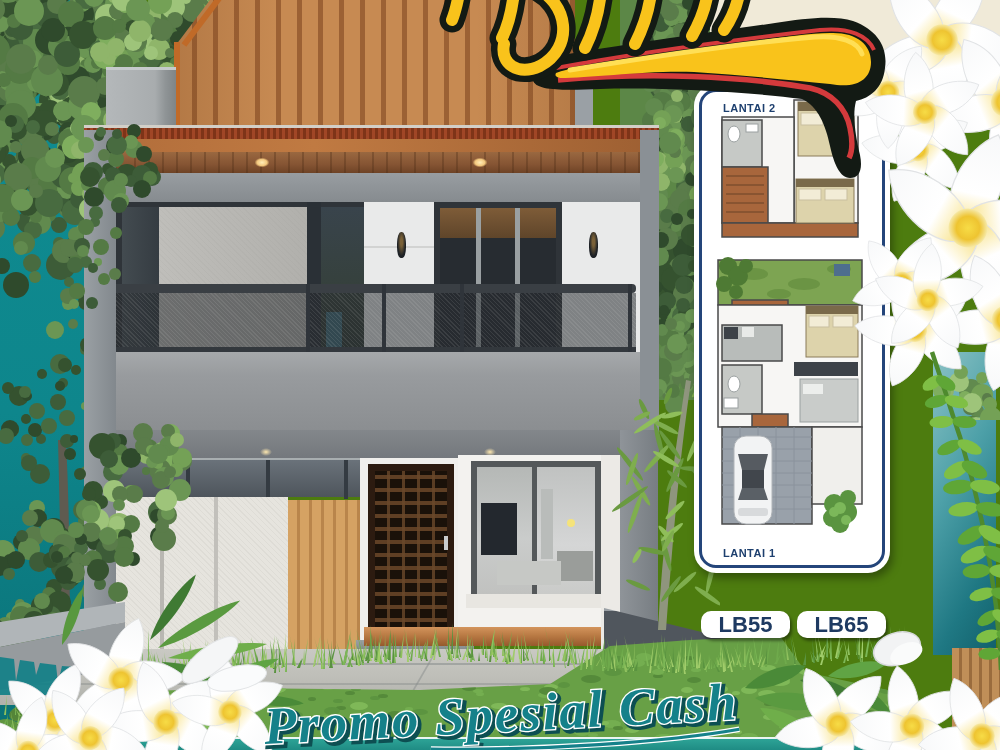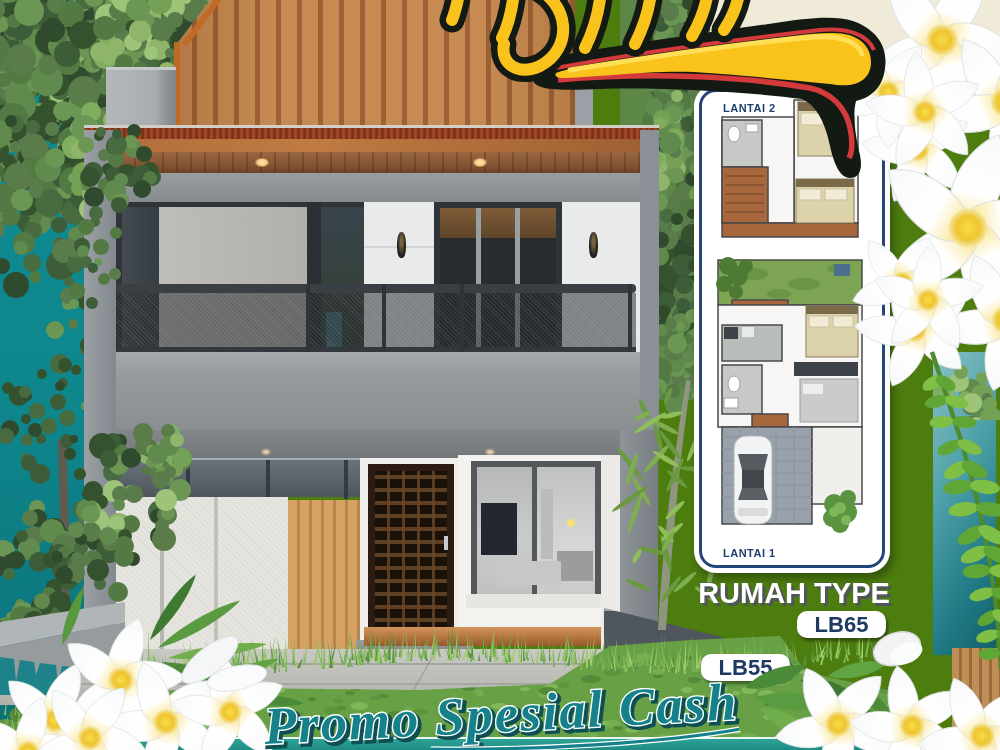--- a/index.html
+++ b/index.html
@@ -2342,22 +2342,21 @@
         </g>
       <g fill="#7cb85a">
           <circle cx="146" cy="424" r="6"></circle>
           <circle cx="152" cy="436" r="5"></circle>
           <circle cx="140" cy="428" r="5"></circle>
         </g>
       <text x="29" y="473" font-size="11" font-weight="bold" fill="#1d3f6e" letter-spacing="0.5">LANTAI 1</text>
     </svg>
   </div>
 
-  <div class="abs" style="left:660px;top:577px;width:268px;height:30px;color:#fff;font-weight:bold;font-size:29px;letter-spacing:0px;text-shadow:3px 3px 0 #50555a, -1px -1px 0 rgba(80,85,90,0.4);text-align:center;white-space:nowrap;">RUMAH TYPE</div>
-  <div class="abs pill" style="left:701px;top:611px;width:89px;height:27px;margin-top:43px;">LB55</div>
+  <div class="abs pill" style="left:701px;top:611px;width:89px;height:27px;">LB55</div>
   <div class="abs pill" style="left:797px;top:611px;width:89px;height:27px;">LB65</div>
 
   <div class="abs" id="banner" style="left:112px;top:737px;width:776px;height:30px;background:linear-gradient(180deg,#2da396 0%,#18807b 55%);border:2px solid #e9f5f2;border-radius:14px;"></div>
 
   <svg class="abs" style="left:820px;top:0;" width="180" height="420" viewBox="0 0 180 420">
       <g id="flowersTR">
         <defs>
 <linearGradient id="pg" x1="0" y1="6" x2="0" y2="-72" gradientUnits="userSpaceOnUse">
   <stop offset="0%" stop-color="#f4cf2a"></stop>
             <stop offset="16%" stop-color="#fae9a2"></stop>

